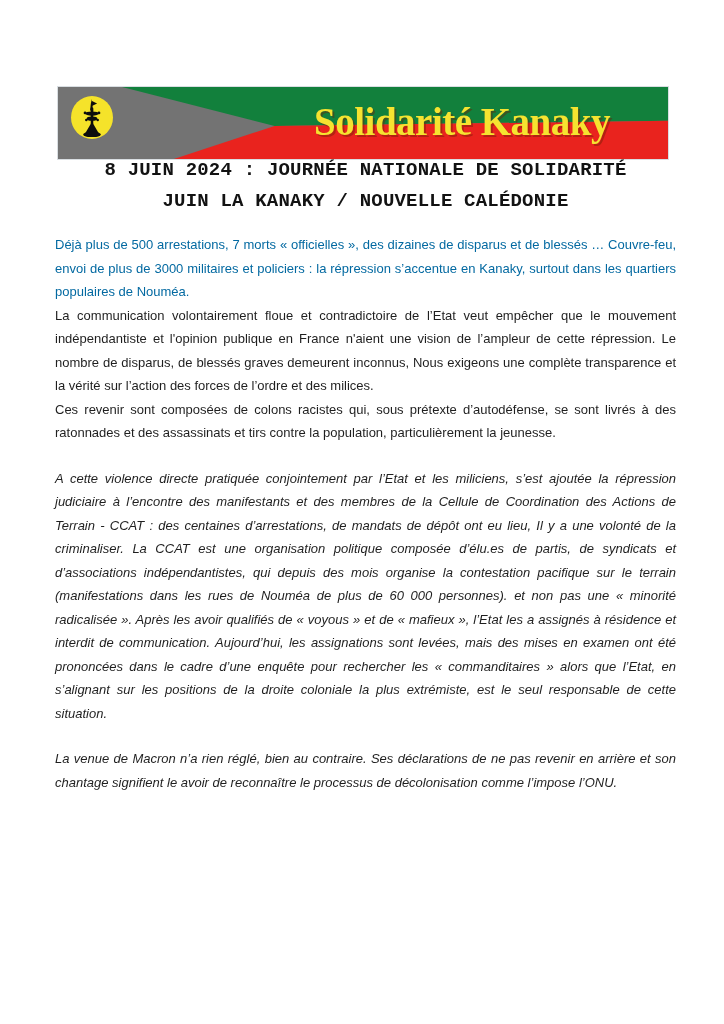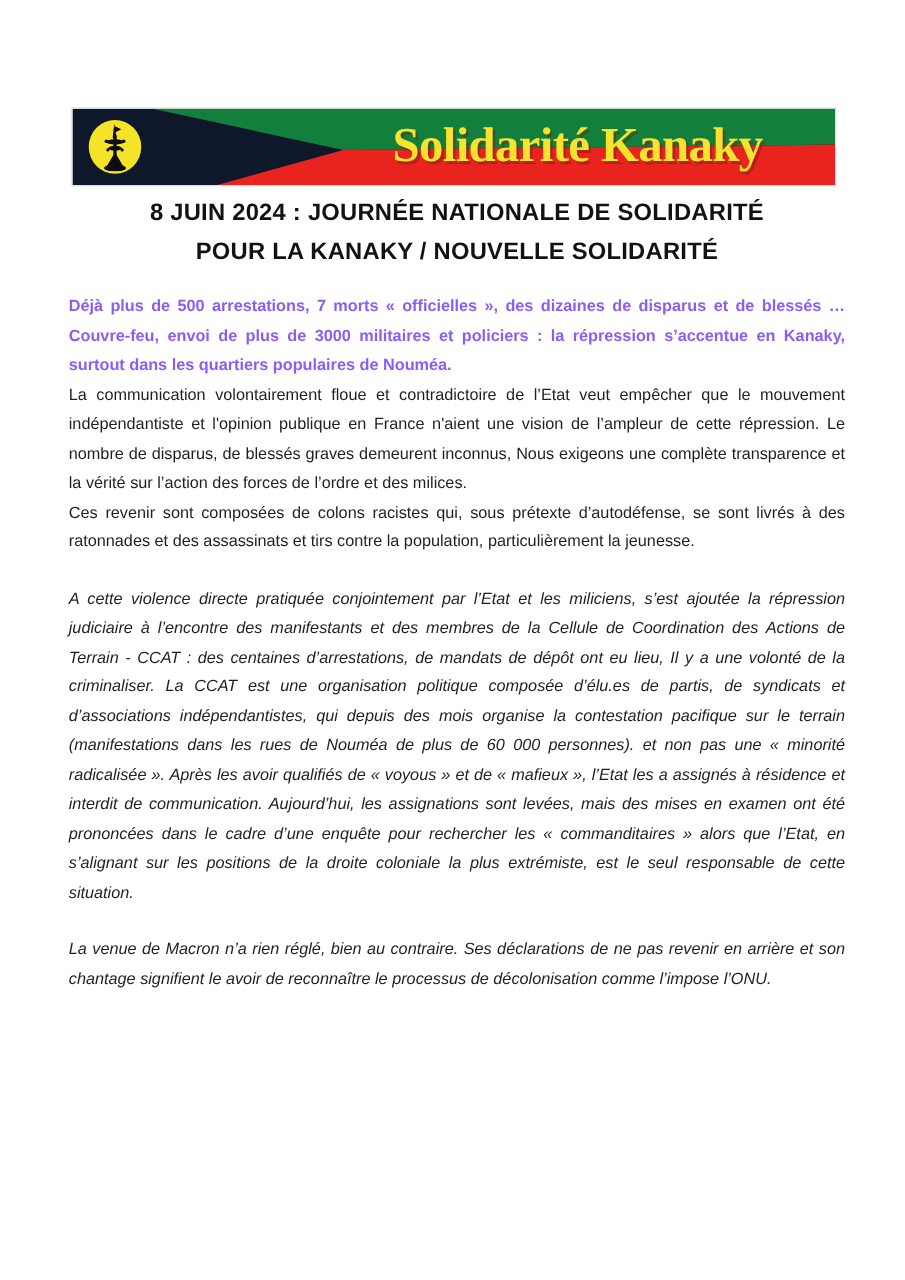--- a/index.html
+++ b/index.html
@@ -6,22 +6,22 @@
   .page{
     position:relative;
     width:724px;height:1024px;
     background:#ffffff;
     overflow:hidden;
     font-family:"Liberation Sans", sans-serif;
   }
   
   .banner{
     position:absolute;left:58px;top:87px;
-    width:610px;height:61px;
-    background:#0f172a;           
+    width:610px;height:72px;
+    background:#737373;           
     outline:1px solid #d9dee2;
   }
   .banner .tri{position:absolute;inset:0;}
   .banner .tri.green{
     background:#12803c;
     clip-path:polygon(10.5% 0, 100% 0, 100% 47%, 35.5% 54%);
   }
   .banner .tri.red{
     background:#e9231e;
     clip-path:polygon(19% 100%, 35.5% 54%, 100% 47%, 100% 100%);
@@ -45,37 +45,37 @@
     color:#f6e330;
     text-shadow:2px 2px 0 rgba(110,30,5,0.45);
     white-space:nowrap;
   }
   
   .content{
     position:absolute;left:55px;top:155px;width:621px;
   }
   .doc-title{
     margin:0;
-    font-family:Liberation Sans, sans-serif;
+    font-family:Liberation Mono, monospace;
     font-weight:bold;
     font-size:19px;
     line-height:31px;
     letter-spacing:0.2px;
     text-align:center;
     color:#121212;
   }
   .article{
     margin-top:16px;
     font-size:13px;
     line-height:23.5px;
     text-align:justify;
     color:#1f1f1f;
   }
   .article p{margin:0;}
-  .article p.bold{font-weight:bold;color:#8b5cf6;}
+  .article p.bold{font-weight:normal;color:#0369a1;}
   .article p.gap{margin-top:22px;font-style:italic;}
 </style>
 </head>
 <body>
 
 <div class="page">
 
   <div class="banner">
     <div class="tri green"></div>
     <div class="tri red"></div>
@@ -97,21 +97,21 @@
           </g>
         </svg>
       </span>
     </div>
     <div class="banner-title">Solidarité Kanaky</div>
   </div>
 
   <div class="content">
     <h1 class="doc-title">
       <span>8 JUIN 2024 : JOURNÉE NATIONALE DE SOLIDARITÉ</span><br>
-      <span>POUR LA KANAKY / NOUVELLE SOLIDARITÉ</span>
+      <span>JUIN LA KANAKY / NOUVELLE CALÉDONIE</span>
     </h1>
 
     <div class="article">
       <p class="bold">Déjà plus de 500 arrestations, 7 morts « officielles », des dizaines de disparus et de blessés … Couvre-feu, envoi de plus de 3000 militaires et policiers : la répression s’accentue en Kanaky, surtout dans les quartiers populaires de Nouméa.</p>
       <p>La communication volontairement floue et contradictoire de l’Etat veut empêcher que le mouvement indépendantiste et l'opinion publique en France n'aient une vision de l’ampleur de cette répression. Le nombre de disparus, de blessés graves demeurent inconnus, Nous exigeons une complète transparence et la vérité sur l’action des forces de l’ordre et des milices.</p>
       <p>Ces revenir sont composées de colons racistes qui, sous prétexte d’autodéfense, se sont livrés à des ratonnades et des assassinats et tirs contre la population, particulièrement la jeunesse.</p>
       <p class="gap">A cette violence directe pratiquée conjointement par l’Etat et les miliciens, s’est ajoutée la répression judiciaire à l’encontre des manifestants et des membres de la Cellule de Coordination des Actions de Terrain - CCAT : des centaines d’arrestations, de mandats de dépôt ont eu lieu, Il y a une volonté de la criminaliser. La CCAT est une organisation politique composée d’élu.es de partis, de syndicats et d’associations indépendantistes, qui depuis des mois organise la contestation pacifique sur le terrain (manifestations dans les rues de Nouméa de plus de 60 000 personnes). et non pas une « minorité radicalisée ». Après les avoir qualifiés de « voyous » et de « mafieux », l’Etat les a assignés à résidence et interdit de communication. Aujourd’hui, les assignations sont levées, mais des mises en examen ont été prononcées dans le cadre d’une enquête pour rechercher les « commanditaires » alors que l’Etat, en s’alignant sur les positions de la droite coloniale la plus extrémiste, est le seul responsable de cette situation.</p>
       <p class="gap">La venue de Macron n’a rien réglé, bien au contraire. Ses déclarations de ne pas revenir en arrière et son chantage signifient le avoir de reconnaître le processus de décolonisation comme l’impose l’ONU.</p>
     </div>
   </div>

